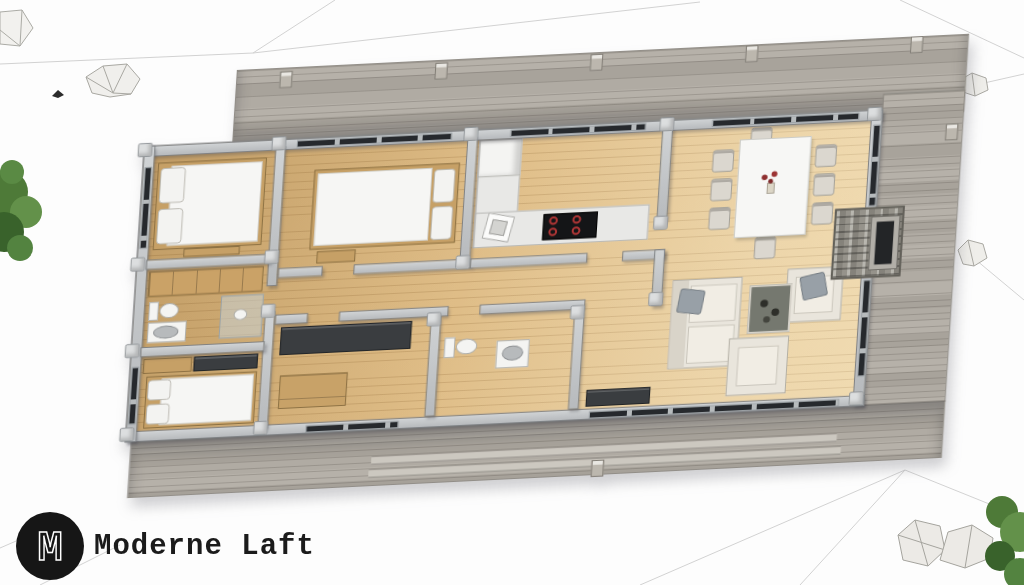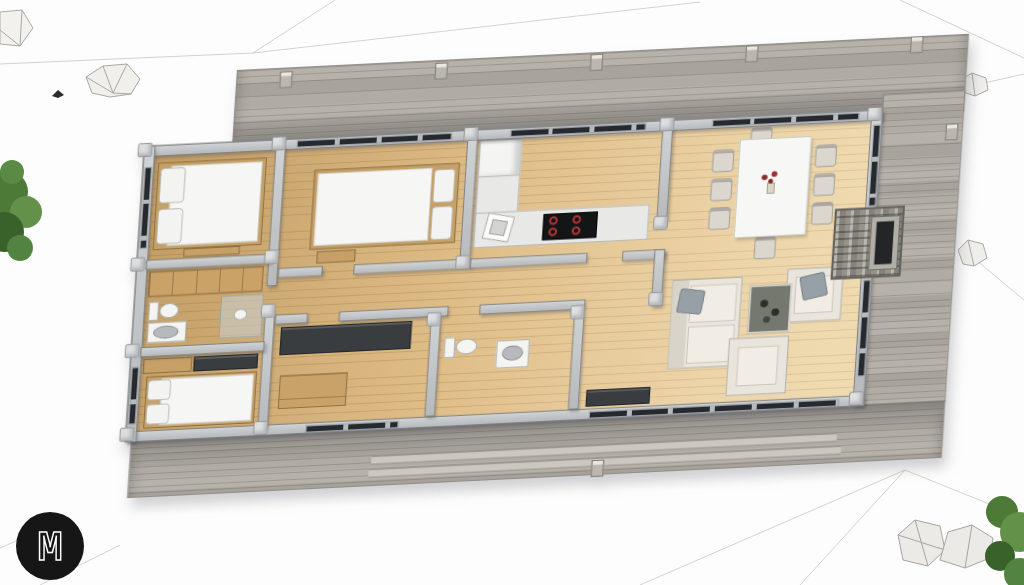--- a/index.html
+++ b/index.html
@@ -289,15 +289,16 @@
     </div>
   </div>
 
   <div class="logo">
     <div class="logo-circle">
       <svg width="68" height="68" viewBox="0 0 68 68">
         <text x="34" y="48" text-anchor="middle" style="font-family:'Liberation Mono',monospace;font-weight:bold;font-size:42px;
                      fill:none;stroke:#ffffff;stroke-width:1.4;">M</text>
       </svg>
     </div>
+    <div class="logo-text">Moderne Laft</div>
   </div>
 
 </div>
 
 </body></html>

